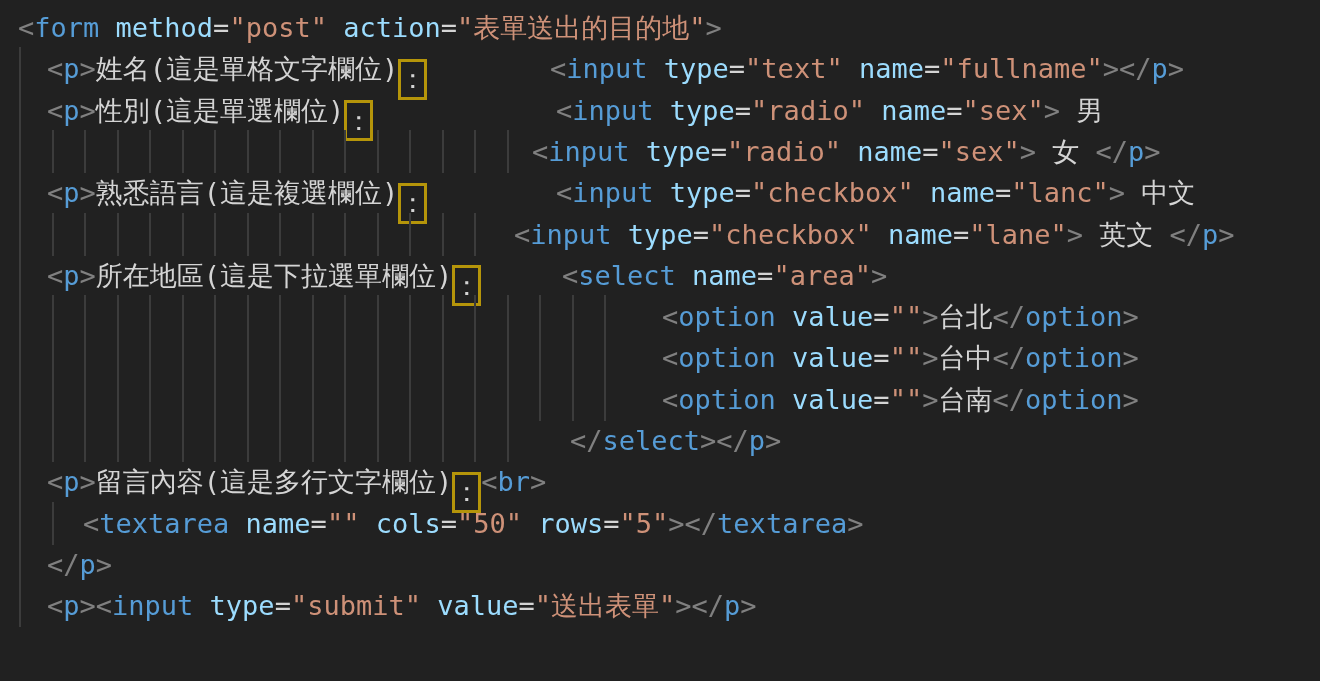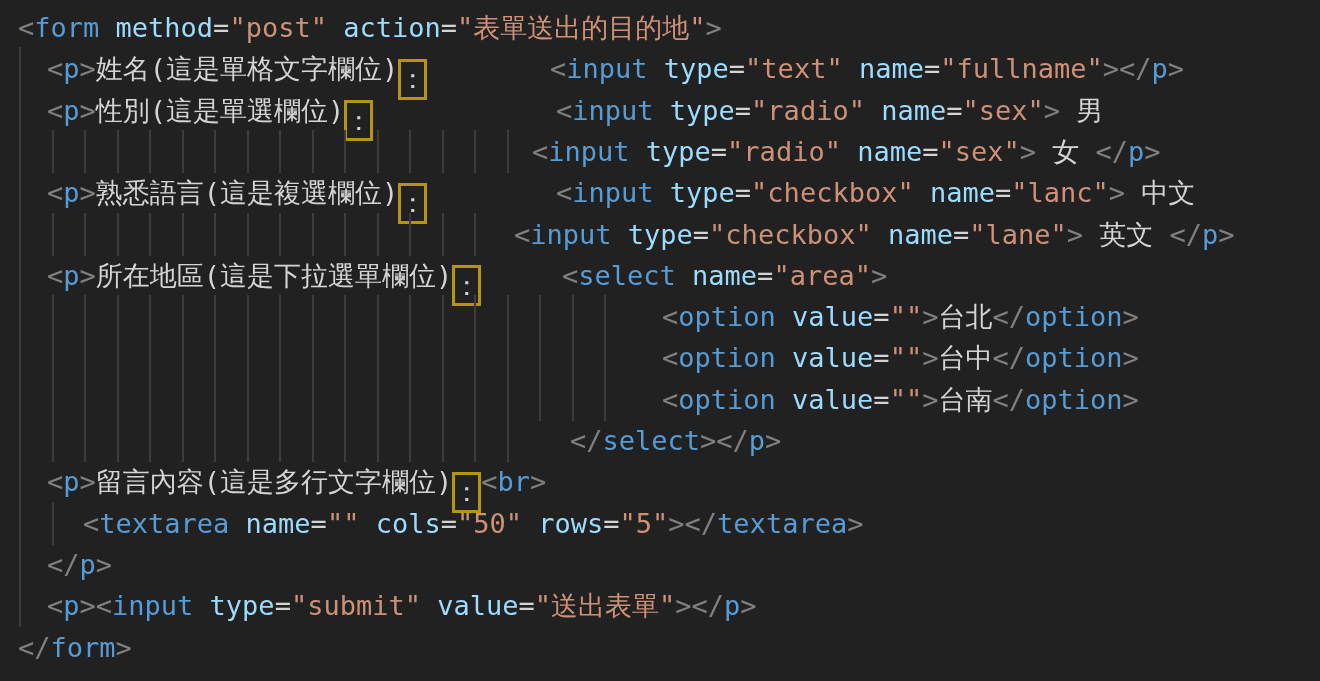--- a/index.html
+++ b/index.html
@@ -48,14 +48,13 @@
     <div class="code-line" style="top: 213.5px;"><div class="indent-guide" style="left: 19px;"></div><div class="indent-guide" style="left: 51.5px;"></div><div class="indent-guide" style="left: 84px;"></div><div class="indent-guide" style="left: 116.5px;"></div><div class="indent-guide" style="left: 149px;"></div><div class="indent-guide" style="left: 181.5px;"></div><div class="indent-guide" style="left: 214px;"></div><div class="indent-guide" style="left: 246.5px;"></div><div class="indent-guide" style="left: 279px;"></div><div class="indent-guide" style="left: 311.5px;"></div><div class="indent-guide" style="left: 344px;"></div><div class="indent-guide" style="left: 376.5px;"></div><div class="indent-guide" style="left: 409px;"></div><div class="indent-guide" style="left: 441.5px;"></div><div class="indent-guide" style="left: 474px;"></div><span class="seg" style="left: 514px;"><span class="tok-p">&lt;</span><span class="tok-t">input</span><span class="tok-x"> </span><span class="tok-a">type</span><span class="tok-e">=</span><span class="tok-s">"checkbox"</span><span class="tok-x"> </span><span class="tok-a">name</span><span class="tok-e">=</span><span class="tok-s">"lane"</span><span class="tok-p">&gt;</span><span class="tok-x"> 英文 </span><span class="tok-p">&lt;/</span><span class="tok-t">p</span><span class="tok-p">&gt;</span></span></div>
     <div class="code-line" style="top: 254.8px;"><div class="indent-guide" style="left: 19px;"></div><span class="seg" style="left: 47px;"><span class="tok-p">&lt;</span><span class="tok-t">p</span><span class="tok-p">&gt;</span><span class="tok-x">所在地區(這是下拉選單欄位)</span><span class="ubox">：</span></span><span class="seg" style="left: 562px;"><span class="tok-p">&lt;</span><span class="tok-t">select</span><span class="tok-x"> </span><span class="tok-a">name</span><span class="tok-e">=</span><span class="tok-s">"area"</span><span class="tok-p">&gt;</span></span></div>
     <div class="code-line" style="top: 296.1px;"><div class="indent-guide" style="left: 19px;"></div><div class="indent-guide" style="left: 51.5px;"></div><div class="indent-guide" style="left: 84px;"></div><div class="indent-guide" style="left: 116.5px;"></div><div class="indent-guide" style="left: 149px;"></div><div class="indent-guide" style="left: 181.5px;"></div><div class="indent-guide" style="left: 214px;"></div><div class="indent-guide" style="left: 246.5px;"></div><div class="indent-guide" style="left: 279px;"></div><div class="indent-guide" style="left: 311.5px;"></div><div class="indent-guide" style="left: 344px;"></div><div class="indent-guide" style="left: 376.5px;"></div><div class="indent-guide" style="left: 409px;"></div><div class="indent-guide" style="left: 441.5px;"></div><div class="indent-guide" style="left: 474px;"></div><div class="indent-guide" style="left: 506.5px;"></div><div class="indent-guide" style="left: 539px;"></div><div class="indent-guide" style="left: 571.5px;"></div><div class="indent-guide" style="left: 604px;"></div><span class="seg" style="left: 662px;"><span class="tok-p">&lt;</span><span class="tok-t">option</span><span class="tok-x"> </span><span class="tok-a">value</span><span class="tok-e">=</span><span class="tok-s">""</span><span class="tok-p">&gt;</span><span class="tok-x">台北</span><span class="tok-p">&lt;/</span><span class="tok-t">option</span><span class="tok-p">&gt;</span></span></div>
     <div class="code-line" style="top: 337.4px;"><div class="indent-guide" style="left: 19px;"></div><div class="indent-guide" style="left: 51.5px;"></div><div class="indent-guide" style="left: 84px;"></div><div class="indent-guide" style="left: 116.5px;"></div><div class="indent-guide" style="left: 149px;"></div><div class="indent-guide" style="left: 181.5px;"></div><div class="indent-guide" style="left: 214px;"></div><div class="indent-guide" style="left: 246.5px;"></div><div class="indent-guide" style="left: 279px;"></div><div class="indent-guide" style="left: 311.5px;"></div><div class="indent-guide" style="left: 344px;"></div><div class="indent-guide" style="left: 376.5px;"></div><div class="indent-guide" style="left: 409px;"></div><div class="indent-guide" style="left: 441.5px;"></div><div class="indent-guide" style="left: 474px;"></div><div class="indent-guide" style="left: 506.5px;"></div><div class="indent-guide" style="left: 539px;"></div><div class="indent-guide" style="left: 571.5px;"></div><div class="indent-guide" style="left: 604px;"></div><span class="seg" style="left: 662px;"><span class="tok-p">&lt;</span><span class="tok-t">option</span><span class="tok-x"> </span><span class="tok-a">value</span><span class="tok-e">=</span><span class="tok-s">""</span><span class="tok-p">&gt;</span><span class="tok-x">台中</span><span class="tok-p">&lt;/</span><span class="tok-t">option</span><span class="tok-p">&gt;</span></span></div>
     <div class="code-line" style="top: 378.7px;"><div class="indent-guide" style="left: 19px;"></div><div class="indent-guide" style="left: 51.5px;"></div><div class="indent-guide" style="left: 84px;"></div><div class="indent-guide" style="left: 116.5px;"></div><div class="indent-guide" style="left: 149px;"></div><div class="indent-guide" style="left: 181.5px;"></div><div class="indent-guide" style="left: 214px;"></div><div class="indent-guide" style="left: 246.5px;"></div><div class="indent-guide" style="left: 279px;"></div><div class="indent-guide" style="left: 311.5px;"></div><div class="indent-guide" style="left: 344px;"></div><div class="indent-guide" style="left: 376.5px;"></div><div class="indent-guide" style="left: 409px;"></div><div class="indent-guide" style="left: 441.5px;"></div><div class="indent-guide" style="left: 474px;"></div><div class="indent-guide" style="left: 506.5px;"></div><div class="indent-guide" style="left: 539px;"></div><div class="indent-guide" style="left: 571.5px;"></div><div class="indent-guide" style="left: 604px;"></div><span class="seg" style="left: 662px;"><span class="tok-p">&lt;</span><span class="tok-t">option</span><span class="tok-x"> </span><span class="tok-a">value</span><span class="tok-e">=</span><span class="tok-s">""</span><span class="tok-p">&gt;</span><span class="tok-x">台南</span><span class="tok-p">&lt;/</span><span class="tok-t">option</span><span class="tok-p">&gt;</span></span></div>
     <div class="code-line" style="top: 420px;"><div class="indent-guide" style="left: 19px;"></div><div class="indent-guide" style="left: 51.5px;"></div><div class="indent-guide" style="left: 84px;"></div><div class="indent-guide" style="left: 116.5px;"></div><div class="indent-guide" style="left: 149px;"></div><div class="indent-guide" style="left: 181.5px;"></div><div class="indent-guide" style="left: 214px;"></div><div class="indent-guide" style="left: 246.5px;"></div><div class="indent-guide" style="left: 279px;"></div><div class="indent-guide" style="left: 311.5px;"></div><div class="indent-guide" style="left: 344px;"></div><div class="indent-guide" style="left: 376.5px;"></div><div class="indent-guide" style="left: 409px;"></div><div class="indent-guide" style="left: 441.5px;"></div><div class="indent-guide" style="left: 474px;"></div><div class="indent-guide" style="left: 506.5px;"></div><span class="seg" style="left: 570px;"><span class="tok-p">&lt;/</span><span class="tok-t">select</span><span class="tok-p">&gt;&lt;/</span><span class="tok-t">p</span><span class="tok-p">&gt;</span></span></div>
     <div class="code-line" style="top: 461.3px;"><div class="indent-guide" style="left: 19px;"></div><span class="seg" style="left: 47px;"><span class="tok-p">&lt;</span><span class="tok-t">p</span><span class="tok-p">&gt;</span><span class="tok-x">留言內容(這是多行文字欄位)</span><span class="ubox">：</span><span class="tok-p">&lt;</span><span class="tok-t">br</span><span class="tok-p">&gt;</span></span></div>
     <div class="code-line" style="top: 502.6px;"><div class="indent-guide" style="left: 19px;"></div><div class="indent-guide" style="left: 51.5px;"></div><span class="seg" style="left: 83px;"><span class="tok-p">&lt;</span><span class="tok-t">textarea</span><span class="tok-x"> </span><span class="tok-a">name</span><span class="tok-e">=</span><span class="tok-s">""</span><span class="tok-x"> </span><span class="tok-a">cols</span><span class="tok-e">=</span><span class="tok-s">"50"</span><span class="tok-x"> </span><span class="tok-a">rows</span><span class="tok-e">=</span><span class="tok-s">"5"</span><span class="tok-p">&gt;&lt;/</span><span class="tok-t">textarea</span><span class="tok-p">&gt;</span></span></div>
     <div class="code-line" style="top: 543.9px;"><div class="indent-guide" style="left: 19px;"></div><span class="seg" style="left: 47px;"><span class="tok-p">&lt;/</span><span class="tok-t">p</span><span class="tok-p">&gt;</span></span></div>
     <div class="code-line" style="top: 585.2px;"><div class="indent-guide" style="left: 19px;"></div><span class="seg" style="left: 47px;"><span class="tok-p">&lt;</span><span class="tok-t">p</span><span class="tok-p">&gt;&lt;</span><span class="tok-t">input</span><span class="tok-x"> </span><span class="tok-a">type</span><span class="tok-e">=</span><span class="tok-s">"submit"</span><span class="tok-x"> </span><span class="tok-a">value</span><span class="tok-e">=</span><span class="tok-s">"送出表單"</span><span class="tok-p">&gt;&lt;/</span><span class="tok-t">p</span><span class="tok-p">&gt;</span></span></div>
-    <div class="code-line" style="top: 626.5px;"><span class="seg" style="left: 18px;"><span class="tok-p">&lt;/</span><span class="tok-t">form</span><span class="tok-p">&gt;</span></span></div>
   </div>
 
 </body></html>

